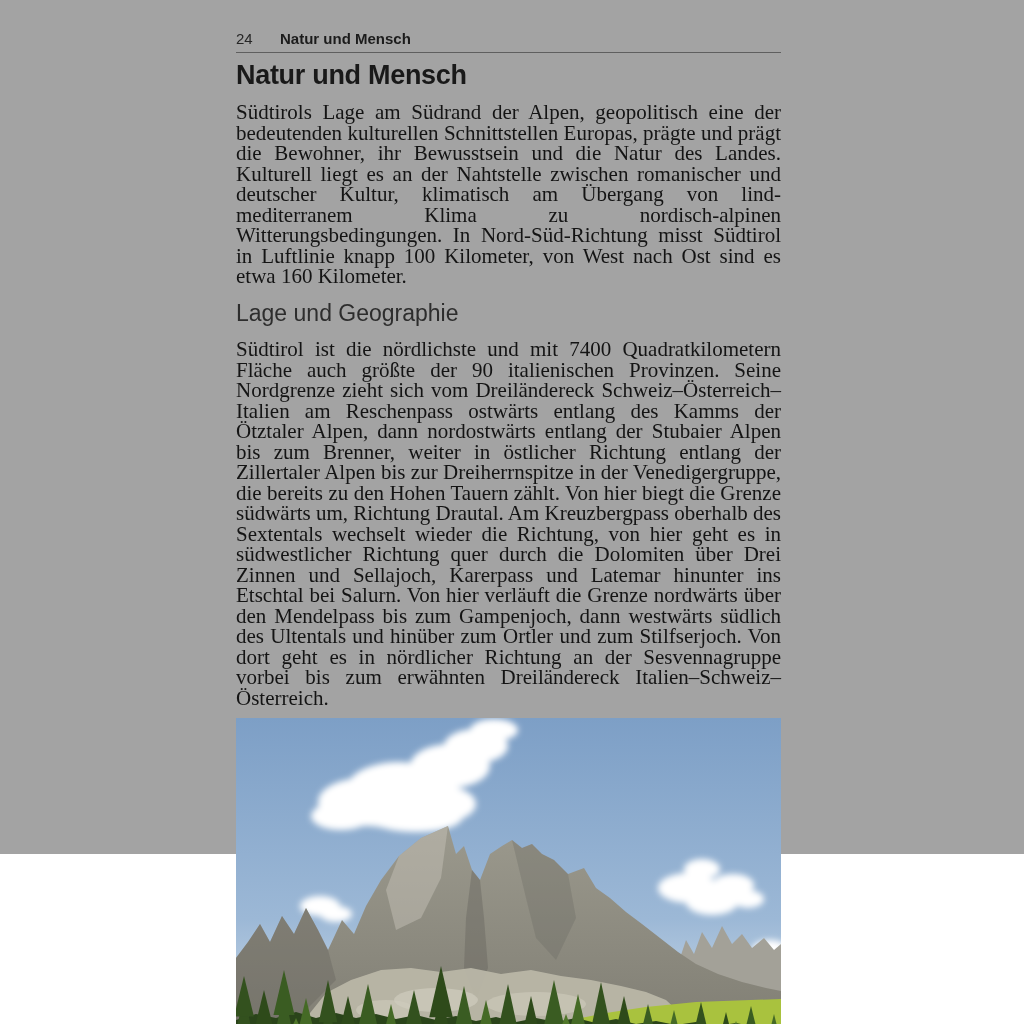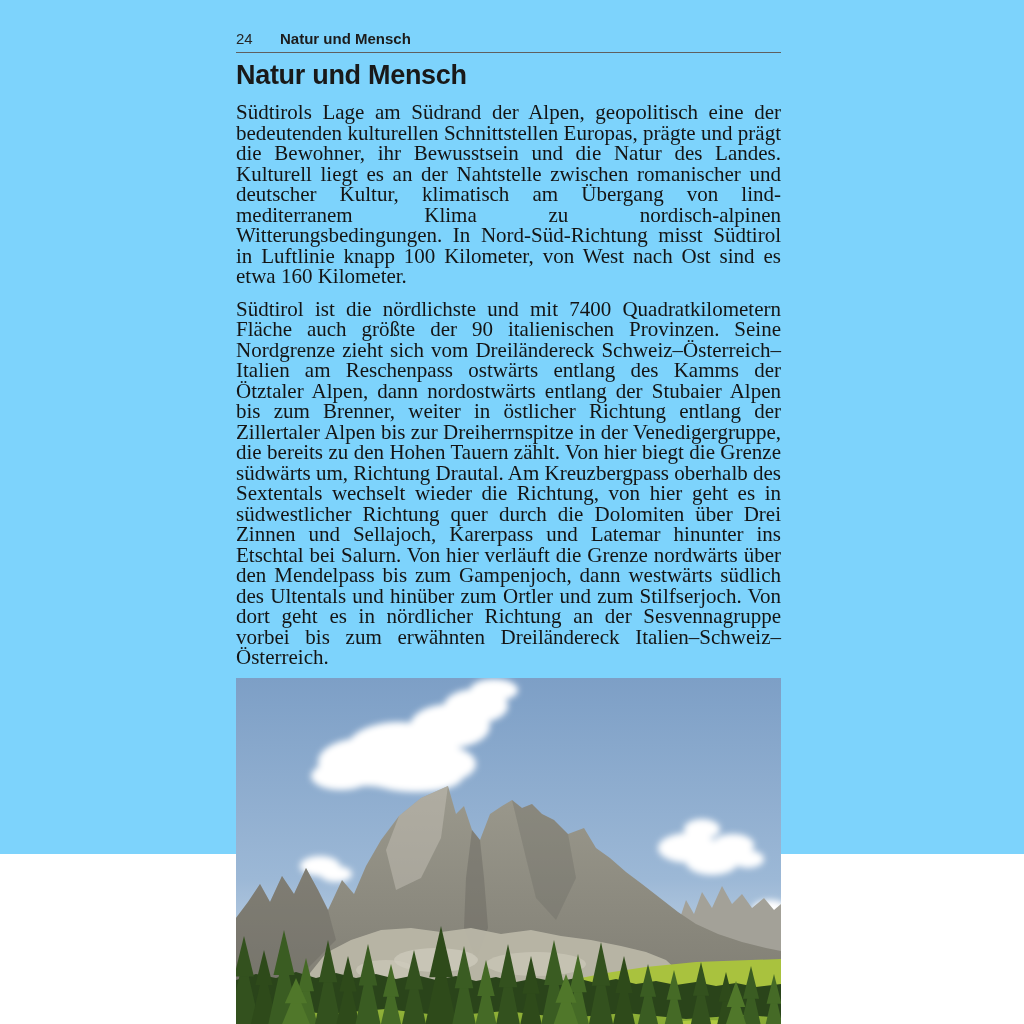--- a/index.html
+++ b/index.html
@@ -5,21 +5,21 @@
   html, body {
     margin: 0; padding: 0;
     background: #ffffff;
     width: 1024px; height: 1024px;
     overflow: hidden;
     font-family: "Liberation Serif", serif;
   }
   .page {
     position: relative;
     width: 1024px; height: 854px;
-    background: #7dd3fc;
+    background: #a3a3a3;
   }
   .content {
     position: absolute;
     left: 236px; top: 30px;
     width: 545px;
   }
   .page-header {
     display: flex;
     align-items: baseline;
     border-bottom: 1.5px solid #5f5f5f;
@@ -90,20 +90,21 @@
 
     <div class="page-header">
       <span class="page-number">24</span>
       <span class="running-title">Natur und Mensch</span>
     </div>
 
     <h1 class="main-title">Natur und Mensch</h1>
 
     <p class="body-text">Südtirols Lage am Südrand der Alpen, geopolitisch eine der bedeutenden kulturellen Schnittstellen Europas, prägte und prägt die Bewohner, ihr Bewusstsein und die Natur des Landes. Kulturell liegt es an der Nahtstelle zwischen romanischer und deutscher Kultur, klimatisch am Übergang von lind-mediterranem Klima zu nordisch-alpinen Witterungsbedingungen. In Nord-Süd-Richtung misst Südtirol in Luftlinie knapp 100 Kilometer, von West nach Ost sind es etwa 160 Kilometer.</p>
 
+    <h2 class="section-title">Lage und Geographie</h2>
 
     <p class="body-text">Südtirol ist die nördlichste und mit 7400 Quadratkilometern Fläche auch größte der 90 italienischen Provinzen. Seine Nordgrenze zieht sich vom Dreiländereck Schweiz–Österreich–Italien am Reschenpass ostwärts entlang des Kamms der Ötztaler Alpen, dann nordostwärts entlang der Stubaier Alpen bis zum Brenner, weiter in östlicher Richtung entlang der Zillertaler Alpen bis zur Dreiherrnspitze in der Venedigergruppe, die bereits zu den Hohen Tauern zählt. Von hier biegt die Grenze südwärts um, Richtung Drautal. Am Kreuzbergpass oberhalb des Sextentals wechselt wieder die Richtung, von hier geht es in südwestlicher Richtung quer durch die Dolomiten über Drei Zinnen und Sellajoch, Karerpass und Latemar hinunter ins Etschtal bei Salurn. Von hier verläuft die Grenze nordwärts über den Mendelpass bis zum Gampenjoch, dann westwärts südlich des Ultentals und hinüber zum Ortler und zum Stilfserjoch. Von dort geht es in nördlicher Richtung an der Sesvennagruppe vorbei bis zum erwähnten Dreiländereck Italien–Schweiz–Österreich.</p>
 
     <figure class="photo-figure">
       <svg id="photo-scene" class="photo" viewBox="0 0 545 365" preserveAspectRatio="none" role="img" aria-label="Graue, zerklüftete Dolomitengipfel über einem Gürtel aus Nadelwald und sonnigen Almwiesen unter blauem Himmel mit Quellwolken">
         <defs>
           <linearGradient id="gSky" x1="0" y1="0" x2="0" y2="1">
             <stop offset="0" stop-color="#7d9fc6"></stop>
             <stop offset="0.55" stop-color="#9cb8d6"></stop>
             <stop offset="0.82" stop-color="#c7d7e6"></stop>

